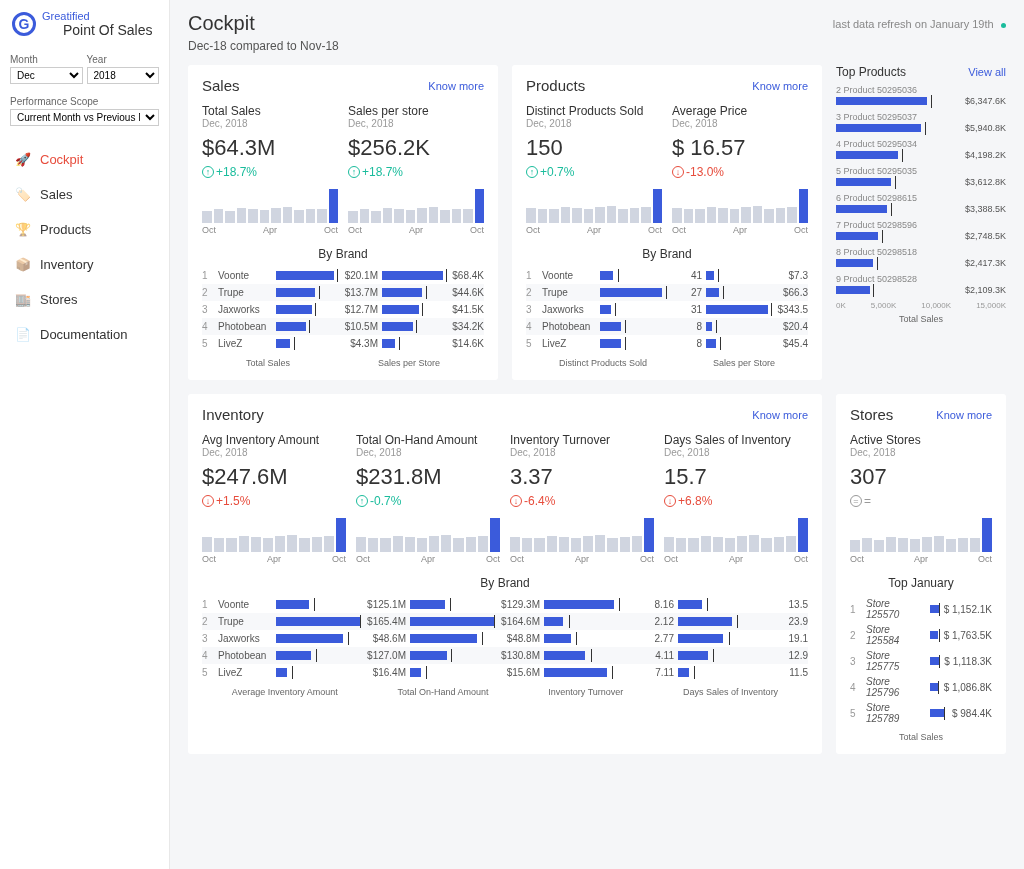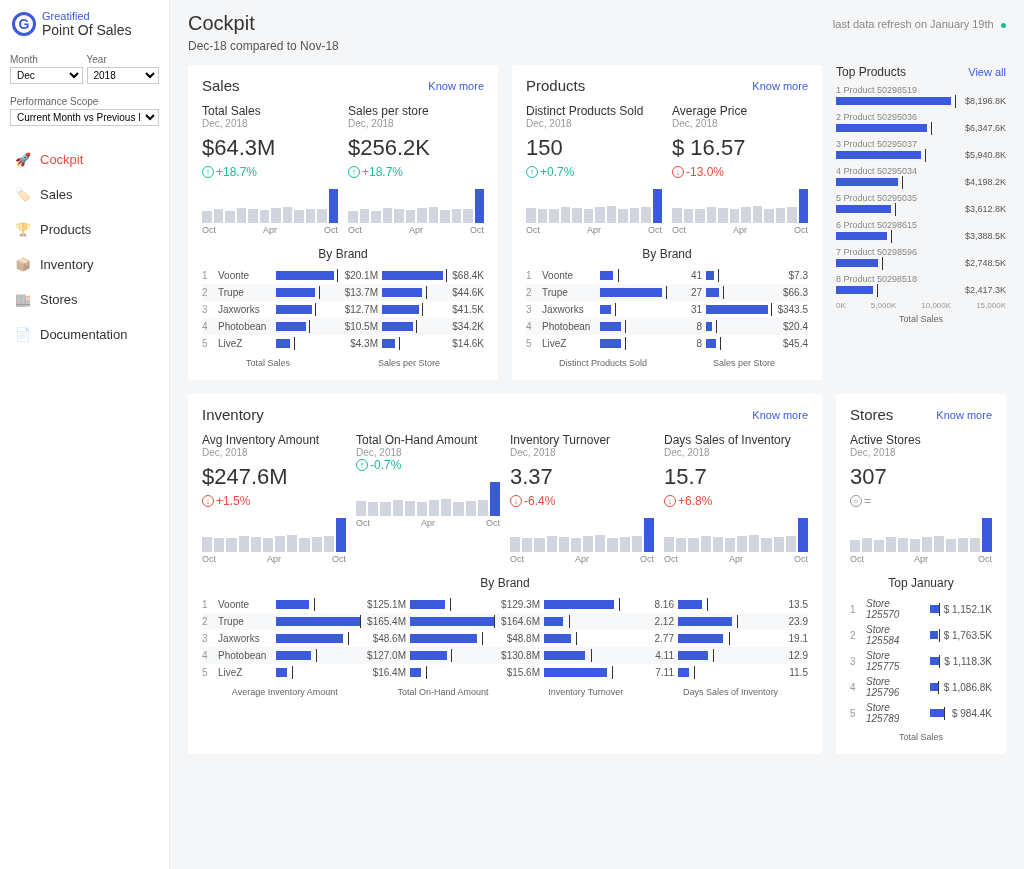--- a/index.html
+++ b/index.html
@@ -2,21 +2,21 @@
 <html><head>
 <meta charset="utf-8">
 <style>
 * { box-sizing: border-box; margin: 0; padding: 0; }
 body { font-family: -apple-system, BlinkMacSystemFont, "Segoe UI", Arial, sans-serif; background: #f5f6f8; color: #333; font-size: 12px; }
 .layout { display: flex; width: 1024px; height: 869px; }
 .sidebar { width: 170px; background: #fff; border-right: 1px solid #e8e8e8; display: flex; flex-direction: column; }
 .logo-row { display: flex; align-items: center; gap: 6px; padding: 10px 12px; }
 .logo-icon { width: 24px; height: 24px; border-radius: 50%; border: 3px solid #3b5bdb; display: flex; align-items: center; justify-content: center; color: #3b5bdb; font-weight: bold; font-size: 14px; }
 .logo-text .t1 { color: #3b5bdb; font-size: 11px; }
-.logo-text .t2 { color: #333; font-size: 14px; font-weight: 400; }
+.logo-text .t2 { color: #333; font-size: 14px; font-weight: 400; margin-left: 21px; }
 .filter-block { padding: 6px 10px; font-size: 10px; }
 .filter-block label { display: block; color: #666; margin-bottom: 2px; }
 .filter-row { display: flex; gap: 4px; }
 .sel { border: 1px solid #ccc; font-size: 10px; padding: 1px 2px; background: #fff; }
 .sel.full { width: 100%; }
 .nav { margin-top: 10px; }
 .nav-item { display: flex; align-items: center; gap: 10px; padding: 10px 16px; font-size: 13px; color: #333; cursor: pointer; }
 .nav-item.active { color: #e74c3c; font-weight: 500; }
 .nav-icon { width: 14px; height: 14px; display: inline-flex; align-items: center; justify-content: center; opacity: 0.6; }
 .nav-item.active .nav-icon { opacity: 1; }
@@ -450,30 +450,20 @@
           </div>
       </div>
 
       <div class="top-products">
         <div class="tp-head">
           <div class="tp-title">Top Products</div>
           <a class="view-all">View all</a>
         </div>
         <div id="tp-list">
   <div class="tp-item">
-    <span class="tp-rank-label">1 Product 50298519</span>
-    <div class="tp-bar-row">
-      <div class="tp-bar-wrap">
-                  <div class="tp-bar" style="width:92%"></div>
-                  <div class="tick" style="left:95%"></div>
-                </div>
-      <span class="tp-val">$8,196.8K</span>
-    </div>
-  </div>
-  <div class="tp-item">
     <span class="tp-rank-label">2 Product 50295036</span>
     <div class="tp-bar-row">
       <div class="tp-bar-wrap">
                   <div class="tp-bar" style="width:73%"></div>
                   <div class="tick" style="left:76%"></div>
                 </div>
       <span class="tp-val">$6,347.6K</span>
     </div>
   </div>
   <div class="tp-item">
@@ -527,20 +517,30 @@
     </div>
   </div>
   <div class="tp-item">
     <span class="tp-rank-label">8 Product 50298518</span>
     <div class="tp-bar-row">
       <div class="tp-bar-wrap">
                   <div class="tp-bar" style="width:30%"></div>
                   <div class="tick" style="left:33%"></div>
                 </div>
       <span class="tp-val">$2,417.3K</span>
+    </div>
+  </div>
+  <div class="tp-item">
+    <span class="tp-rank-label">9 Product 50298528</span>
+    <div class="tp-bar-row">
+      <div class="tp-bar-wrap">
+                  <div class="tp-bar" style="width:27%"></div>
+                  <div class="tick" style="left:30%"></div>
+                </div>
+      <span class="tp-val">$2,109.3K</span>
     </div>
   </div>
           </div>
         <div class="tp-axis" id="tp-axis">
             <span>0K</span>
             <span>5,000K</span>
             <span>10,000K</span>
             <span>15,000K</span>
           </div>
         <div style="text-align:center;font-size:9px;color:#666;margin-top:4px;">Total Sales</div>
@@ -575,20 +575,21 @@
               </div>
               <div class="axis">
                 <span>Oct</span>
                 <span>Apr</span>
                 <span>Oct</span>
               </div>
   </div>
             <div class="kpi">
     <div class="kpi-label">Total On-Hand Amount</div>
     <div class="kpi-sub">Dec, 2018</div>
+    <div class="kpi-val">$231.8M</div>
     <div class="kpi-delta pos"><span class="delta-icon pos">↑</span> -0.7%</div>
     <div class="mini-chart">
                 <div class="bar" style="height:45%"></div>
                 <div class="bar" style="height:42%"></div>
                 <div class="bar" style="height:40%"></div>
                 <div class="bar" style="height:48%"></div>
                 <div class="bar" style="height:44%"></div>
                 <div class="bar" style="height:40%"></div>
                 <div class="bar" style="height:46%"></div>
                 <div class="bar" style="height:50%"></div>

